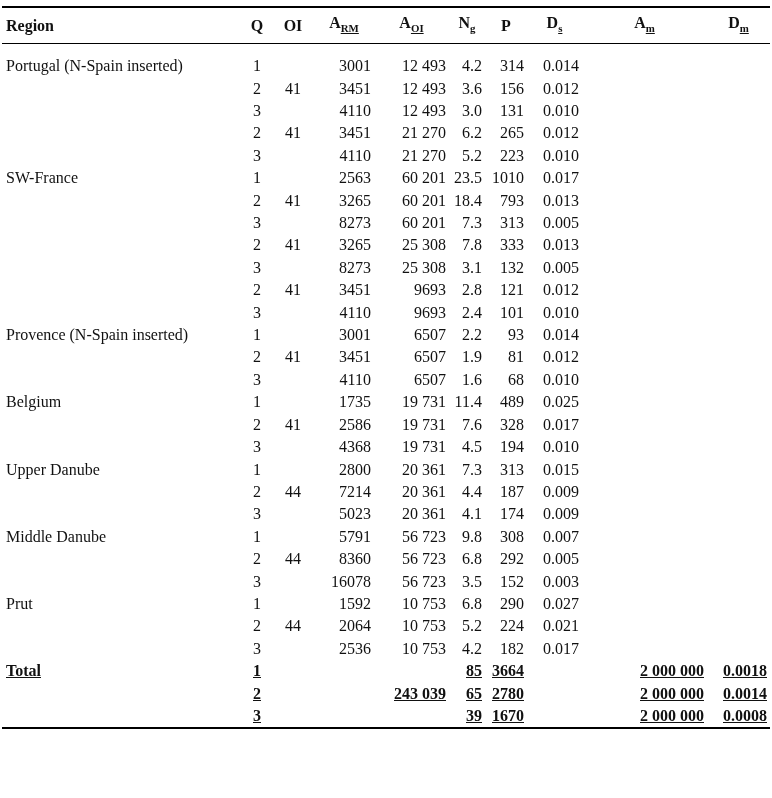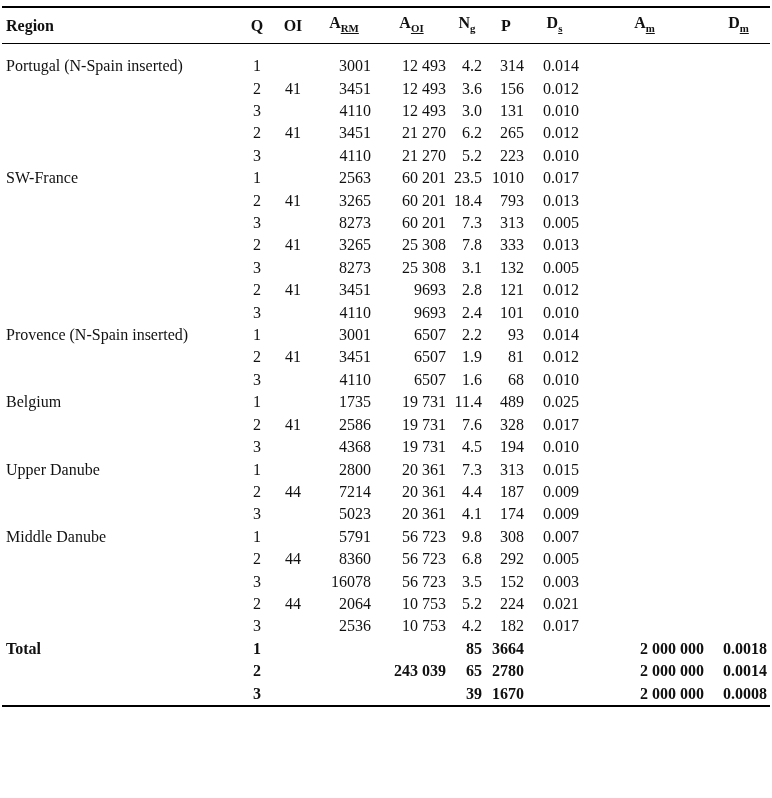--- a/index.html
+++ b/index.html
@@ -48,21 +48,21 @@
   th.col-region, td.col-region {
     text-align: left;
     padding-left: 4px;
   }
   td.col-q, td.col-oi { text-align: center; }
   td.col-a_rm, td.col-a_oi, td.col-n_g, td.col-p, td.col-d_s, td.col-a_m, td.col-d_m {
     text-align: right;
     padding-right: 3px;
   }
   tbody tr:first-child td { padding-top: 11px; }
-  tr.bold td { font-weight: bold; }
+  tr.bold td { font-weight: bold; text-decoration: underline; }
 </style>
 </head>
 <body>
 
 <div class="page">
   <table class="data-table">
     <colgroup>
       <col style="width:240px">
       <col style="width:30px">
       <col style="width:42px">
@@ -371,20 +371,32 @@
           <td class="col-oi"></td>
           <td class="col-a_rm">16078</td>
           <td class="col-a_oi">56 723</td>
           <td class="col-n_g">3.5</td>
           <td class="col-p">152</td>
           <td class="col-d_s">0.003</td>
           <td class="col-a_m"></td>
           <td class="col-d_m"></td>
         </tr>
         <tr>
+          <td class="col-region">Prut</td>
+          <td class="col-q">1</td>
+          <td class="col-oi"></td>
+          <td class="col-a_rm">1592</td>
+          <td class="col-a_oi">10 753</td>
+          <td class="col-n_g">6.8</td>
+          <td class="col-p">290</td>
+          <td class="col-d_s">0.027</td>
+          <td class="col-a_m"></td>
+          <td class="col-d_m"></td>
+        </tr>
+        <tr>
           <td class="col-region"></td>
           <td class="col-q">2</td>
           <td class="col-oi">44</td>
           <td class="col-a_rm">2064</td>
           <td class="col-a_oi">10 753</td>
           <td class="col-n_g">5.2</td>
           <td class="col-p">224</td>
           <td class="col-d_s">0.021</td>
           <td class="col-a_m"></td>
           <td class="col-d_m"></td>

